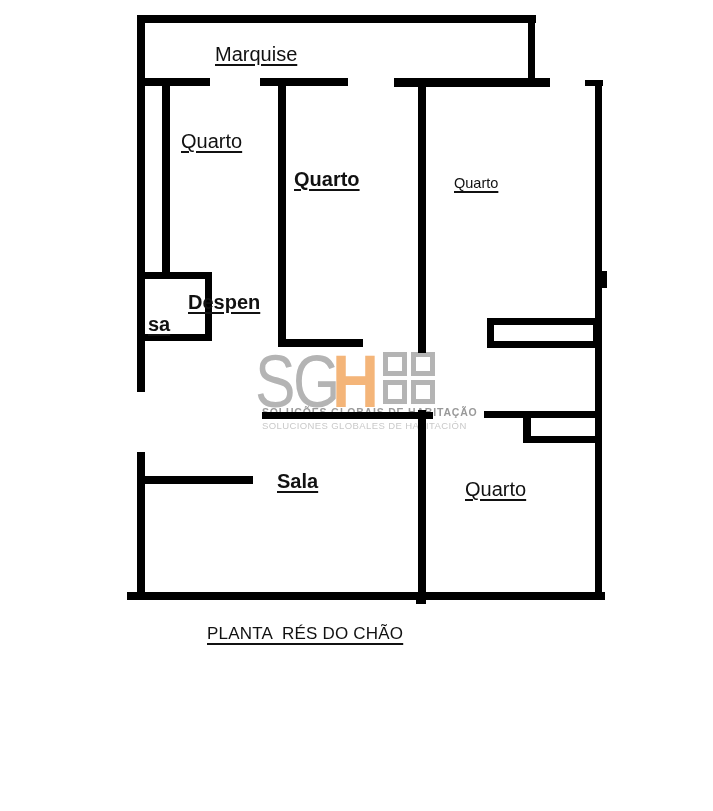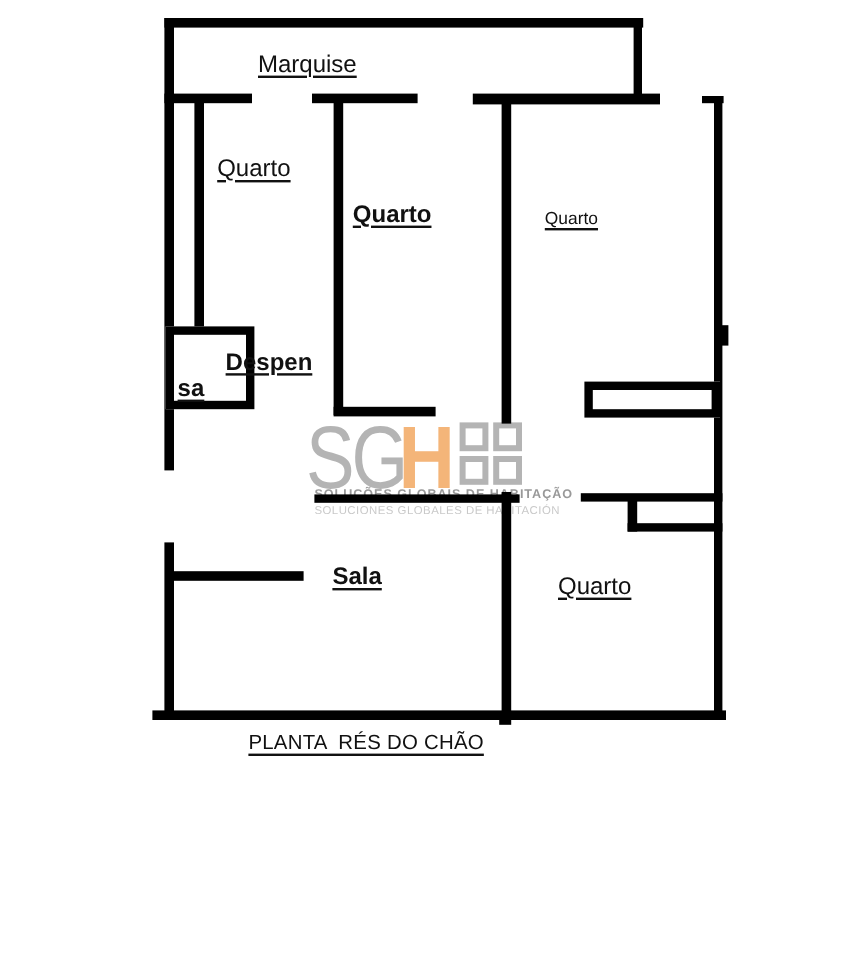--- a/index.html
+++ b/index.html
@@ -34,21 +34,21 @@
     display:grid;grid-template-columns:24px 24px;grid-template-rows:24px 24px;gap:4px;
   }
   .wm-grid .sq{box-sizing:border-box;border:5px solid var(--brand-gray,#b4b4b4);background:#fff;}
   .wm-pt{left:262px;top:406px;font-size:10.5px;font-weight:700;letter-spacing:0.8px;color:var(--tagline-pt-color,#999);}
   .wm-es{left:262px;top:420px;font-size:9.5px;letter-spacing:0.4px;color:var(--tagline-es-color,#c9c9c9);}
   .wm-ami{left:259px;top:436px;font-size:12.5px;letter-spacing:1.3px;color:var(--license-color,#a6a6a6);}
   
   .w,.box{z-index:2;}
   
   .title{
-    position:absolute;left:207px;top:609px;font-size:17px;color:#111;letter-spacing:0.2px;
+    position:absolute;left:207px;top:624px;font-size:17px;color:#111;letter-spacing:0.2px;
     text-decoration:underline;text-decoration-thickness:1.5px;text-underline-offset:4px;white-space:pre;z-index:3;
   }
 </style>
 </head>
 <body>
 
 <div id="canvas">
 
   <div class="wm wm-sg">SG</div>
   <div class="wm wm-h">H</div>

